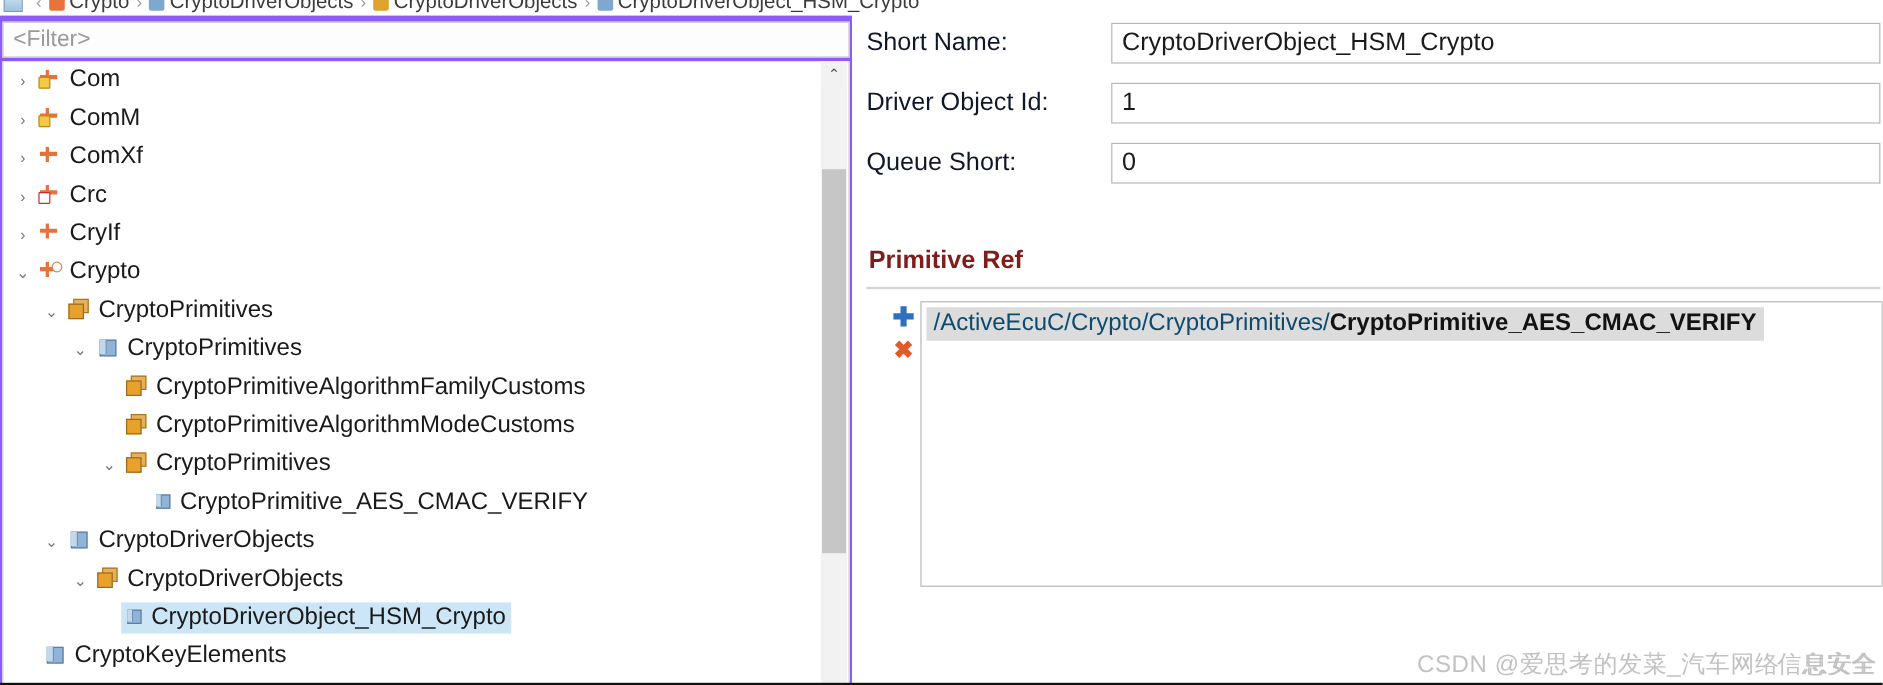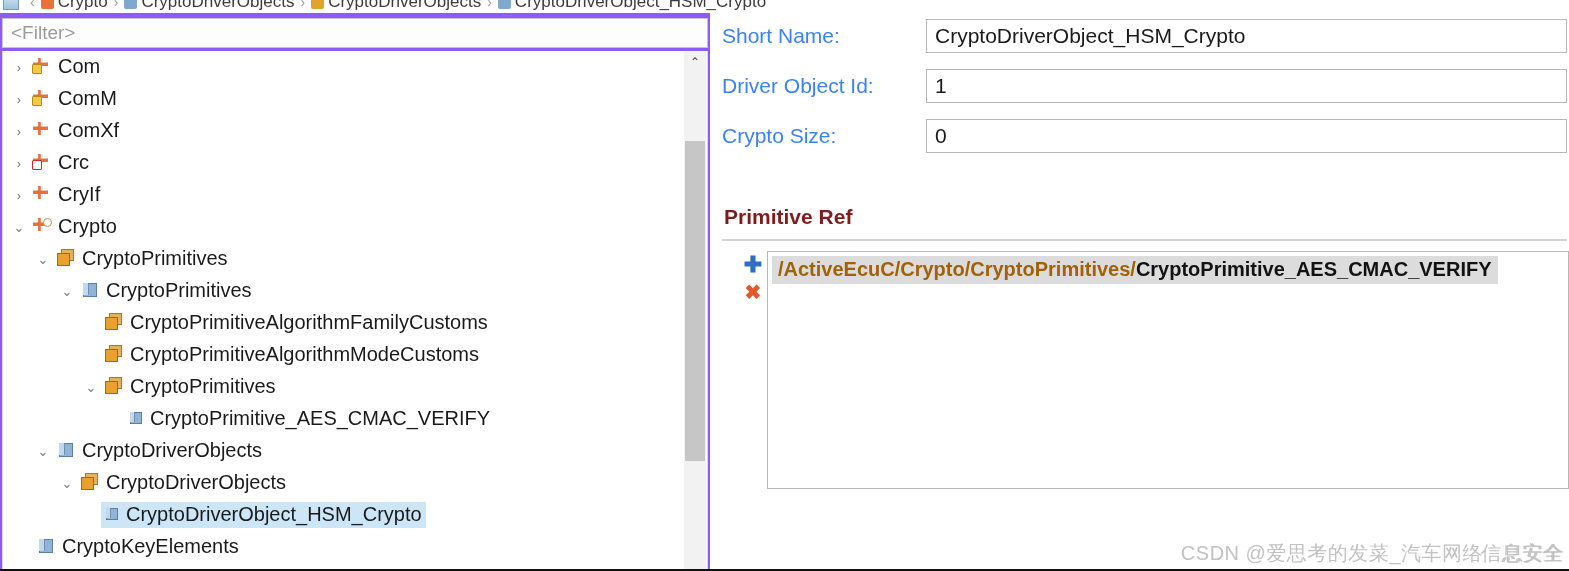--- a/index.html
+++ b/index.html
@@ -180,21 +180,21 @@
     position: absolute;
     left: 0;
     height: 34px;
     width: 857px;
     display: flex; align-items: center;
   }
   .field-label {
     width: 214px; flex: 0 0 214px;
     padding-left: 10px;
     font-size: 21px;
-    color: #3b82f6;
+    color: #0f172a;
   }
   .field-input {
     flex: 1 1 auto;
     height: 34px;
     margin-right: 2px;
     background: #ffffff;
     border: 1px solid #b7b7b7;
     display: flex; align-items: center;
     padding-left: 8px;
     font-size: 21px;
@@ -240,21 +240,21 @@
     padding: 4px 4px 0 4px;
     overflow: hidden;
   }
   .ref-item {
     display: inline-flex; align-items: center;
     background: #dcdcdc;
     padding: 2px 6px 3px 6px;
     font-size: 20px;
     white-space: nowrap;
   }
-  .ref-path { color: #a16207; font-weight: bold; }
+  .ref-path { color: #0c4a6e; }
   .ref-name { color: #121212; font-weight: bold; }
 
   
   .watermark {
     position: absolute;
     right: 6px; bottom: 4px;
     font-size: 20px;
     color: #c2c2c2;
     white-space: nowrap;
     letter-spacing: 0.5px;
@@ -433,21 +433,21 @@
       <div class="field-label">Short Name:</div>
       <div class="field-input">CryptoDriverObject_HSM_Crypto</div>
     </div>
 
     <div class="field-row" style="top:56px;">
       <div class="field-label">Driver Object Id:</div>
       <div class="field-input">1</div>
     </div>
 
     <div class="field-row" style="top:106px;">
-      <div class="field-label">Crypto Size:</div>
+      <div class="field-label">Queue Short:</div>
       <div class="field-input">0</div>
     </div>
 
     <div class="section-title">Primitive Ref</div>
     <div class="section-rule"></div>
 
     <div class="ref-area">
       <div class="ref-tools">
         <div class="tool-btn plus">✚</div>
         <div class="tool-btn remove">✖</div>

